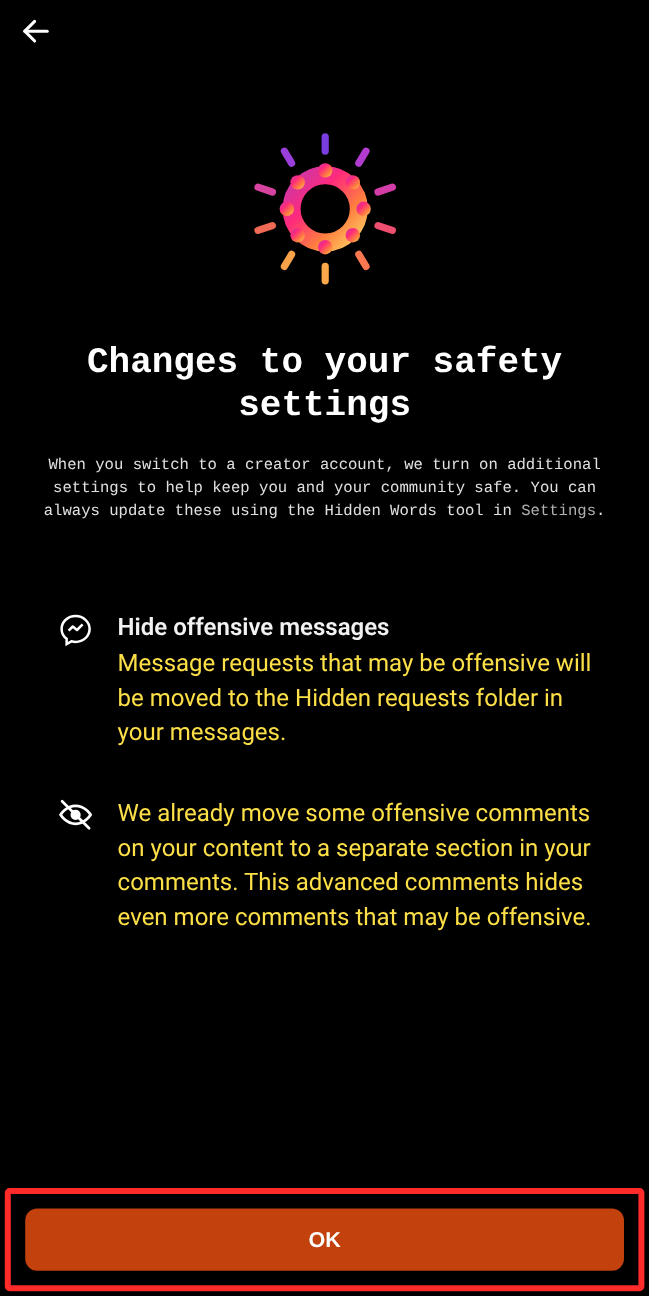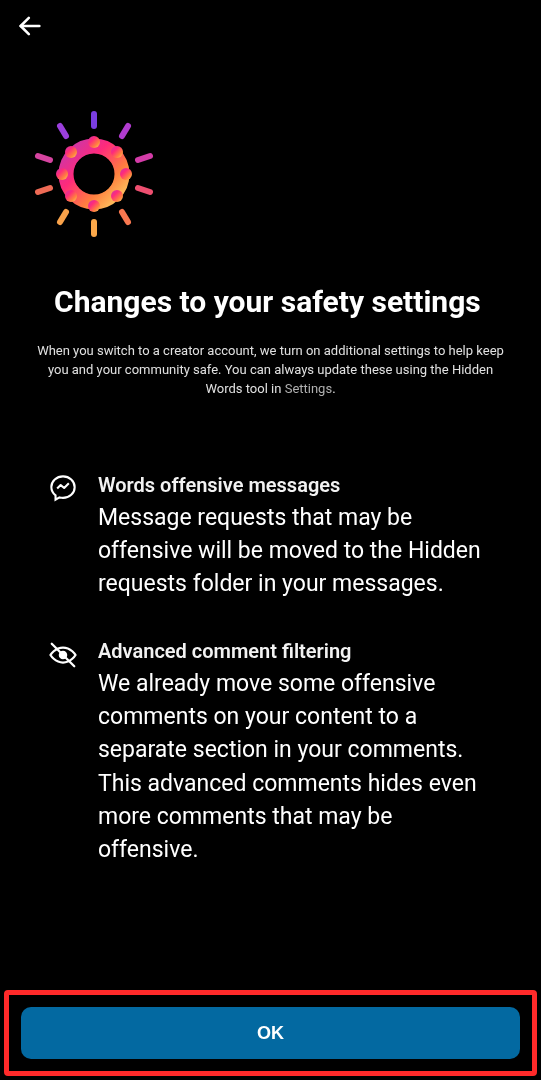--- a/index.html
+++ b/index.html
@@ -22,23 +22,24 @@
     .back-arrow { cursor: pointer; }
     .main {
       flex: 1;
       display: flex;
       flex-direction: column;
       padding: 0 24px;
     }
     .hero {
       display: flex;
       flex-direction: column;
-      align-items: flex-start;
+      align-items: center;
       text-align: center;
       margin-top: 48px;
+      font-family: Liberation Mono, monospace;
     }
     .gear-sun { margin-bottom: 24px; }
     .title {
       font-size: 30px;
       font-weight: 700;
       line-height: 1.2;
       margin: 12px 0 22px 0;
       padding: 0 30px;
     }
     .subtitle {
@@ -64,34 +65,34 @@
       padding-top: 1px;
     }
     .feature-text { flex: 1; }
     .feature-title {
       font-size: 20px;
       font-weight: 600;
       margin-bottom: 4px;
       color: #f2f2f2;
     }
     .feature-desc {
-      font-size: 23px;
+      font-size: 20px;
       line-height: 1.45;
-      color: #ffffff;
+      color: #fde047;
     }
     .footer {
       padding: 12px;
       border: 5px solid #ff2a2a;
       border-radius: 4px;
       margin: 0 4px 4px 4px;
     }
     .ok-button {
       width: 100%;
       height: 52px;
-      background: #0369a1;
+      background: #c2410c;
       color: #fff;
       border: none;
       border-radius: 10px;
       font-size: 18px;
       font-weight: 600;
       cursor: pointer;
     }
   </style>
 </head>
 <body>
@@ -156,35 +157,34 @@
 
   <div class="features">
     <div class="feature">
       <div class="feature-icon">
         <svg width="28" height="28" viewBox="0 0 24 24" fill="none" stroke="#fff" stroke-width="1.8">
           <path d="M12 2C6.5 2 2 6.1 2 11.2c0 2.9 1.4 5.4 3.6 7.1V22l3.4-1.9c.9.2 1.9.4 3 .4 5.5 0 10-4.1 10-9.2S17.5 2 12 2z"></path>
           <path d="M7 12.5l3-3 3 2.5 4-4" stroke="#fff" stroke-width="1.8" fill="none" stroke-linejoin="round"></path>
         </svg>
       </div>
       <div class="feature-text">
-        <div class="feature-title">Words offensive messages</div>
+        <div class="feature-title">Hide offensive messages</div>
         <div class="feature-desc">Message requests that may be offensive will be moved to the Hidden requests folder in your messages.</div>
       </div>
     </div>
 
     <div class="feature">
       <div class="feature-icon">
         <svg width="30" height="30" viewBox="0 0 24 24" fill="none" stroke="#fff" stroke-width="1.8" stroke-linecap="round">
           <path d="M2 12s3.5-6 10-6 10 6 10 6-3.5 6-10 6S2 12 2 12z"></path>
           <circle cx="12" cy="12" r="2.5" fill="#fff"></circle>
           <line x1="3" y1="3" x2="21" y2="21"></line>
         </svg>
       </div>
       <div class="feature-text">
-        <div class="feature-title">Advanced comment filtering</div>
         <div class="feature-desc">We already move some offensive comments on your content to a separate section in your comments. This advanced comments hides even more comments that may be offensive.</div>
       </div>
     </div>
   </div>
 </div>
 
 <div class="footer">
   <button class="ok-button">OK</button>
 </div>
 

